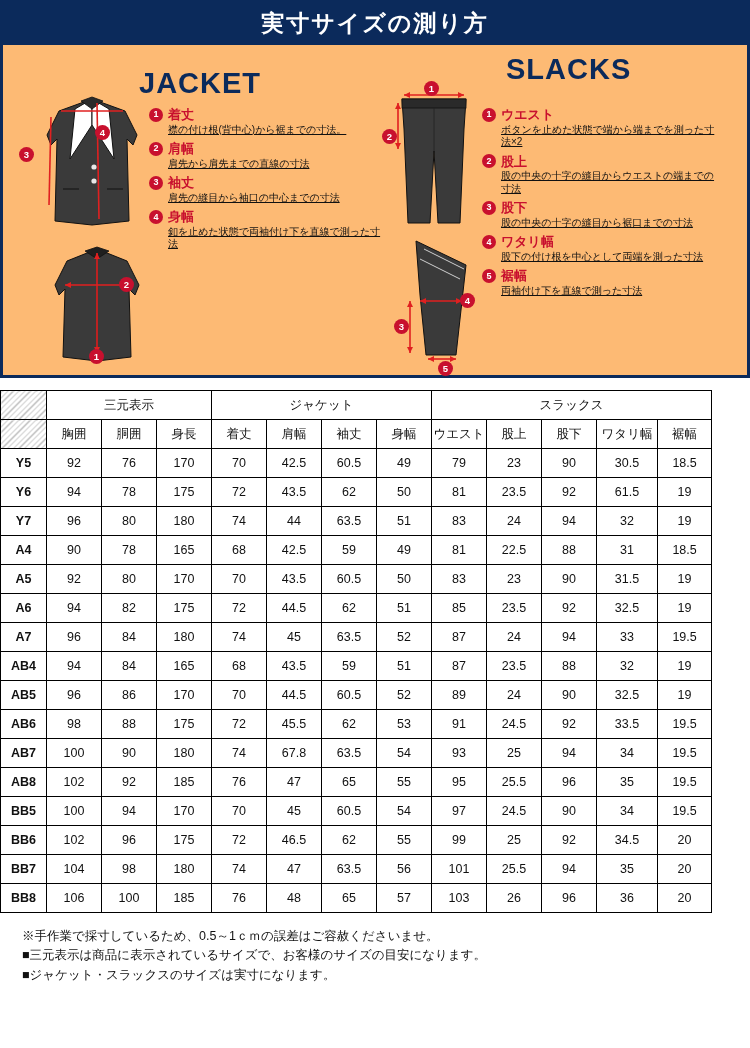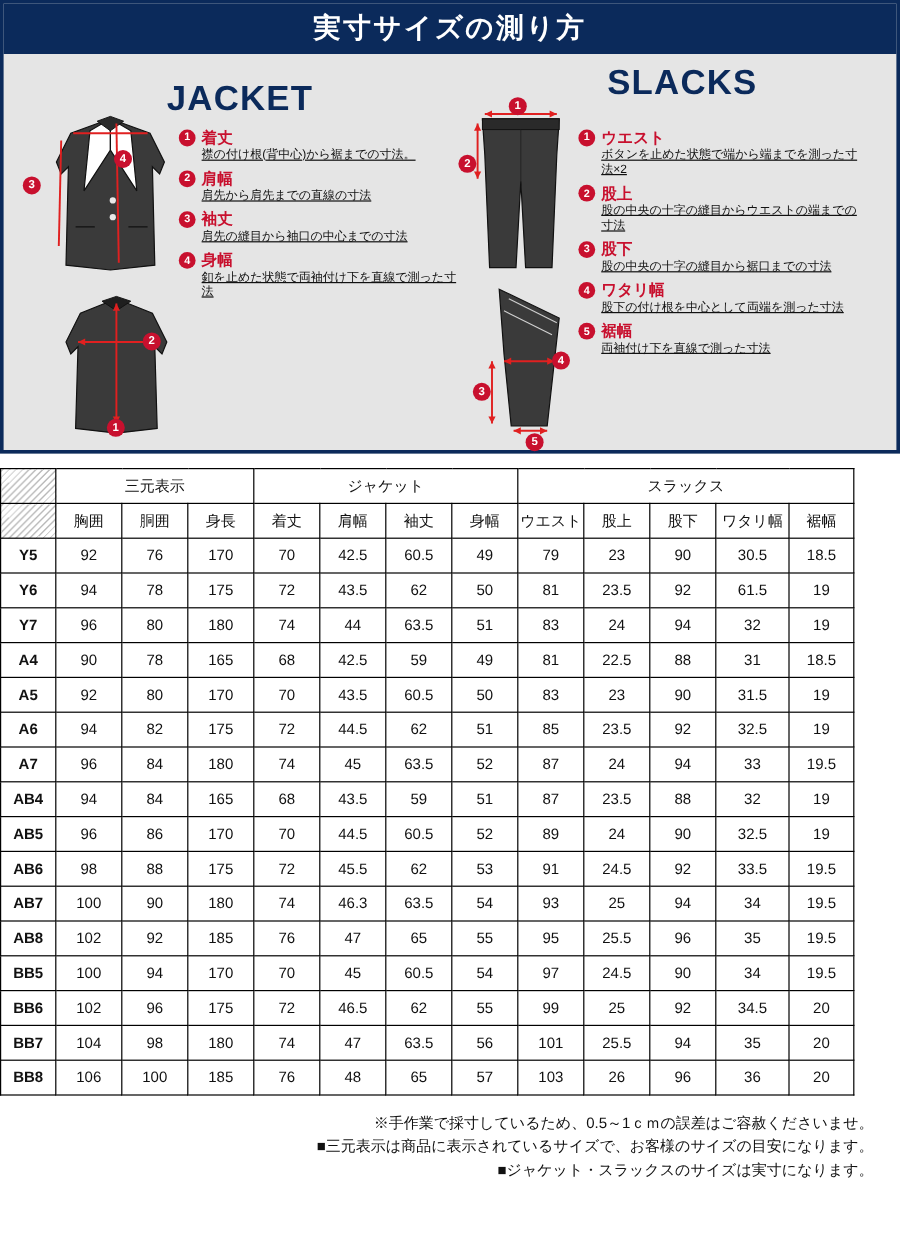--- a/index.html
+++ b/index.html
@@ -14,21 +14,21 @@
     color: #1a1a1a;
     position: relative;
     overflow: hidden;
   }
 
   
   .top-panel {
     width: 750px;
     box-sizing: border-box;
     border: 3px solid #0b2a5b;
-    background: #e5e5e5;
+    background: #fdba74;
     position: relative;
   }
   .title-bar {
     background: #0b2a5b;
     color: #ffffff;
     text-align: center;
     font-size: 23px;
     font-weight: bold;
     letter-spacing: 2px;
     padding: 9px 0 10px 0;
@@ -171,21 +171,21 @@
   }
   col.c-size   { width: 46px; }
   col.c-cell   { width: 55px; }
   col.c-watari { width: 61px; }
   col.c-suso   { width: 54px; }
 
   
   .notes {
     width: 706px;
     margin: 14px auto 0 auto;
-    text-align: right;
+    text-align: left;
     font-size: 12.5px;
     line-height: 1.55;
     color: #111111;
   }
   .notes div { white-space: nowrap; }
 </style>
 </head>
 <body>
 
 <div class="top-panel">
@@ -552,21 +552,21 @@
           <td>92</td>
           <td>33.5</td>
           <td>19.5</td>
         </tr>
         <tr>
           <td class="rowhead">AB7</td>
           <td>100</td>
           <td>90</td>
           <td>180</td>
           <td>74</td>
-          <td>46.3</td>
+          <td>67.8</td>
           <td>63.5</td>
           <td>54</td>
           <td>93</td>
           <td>25</td>
           <td>94</td>
           <td>34</td>
           <td>19.5</td>
         </tr>
         <tr>
           <td class="rowhead">AB8</td>

